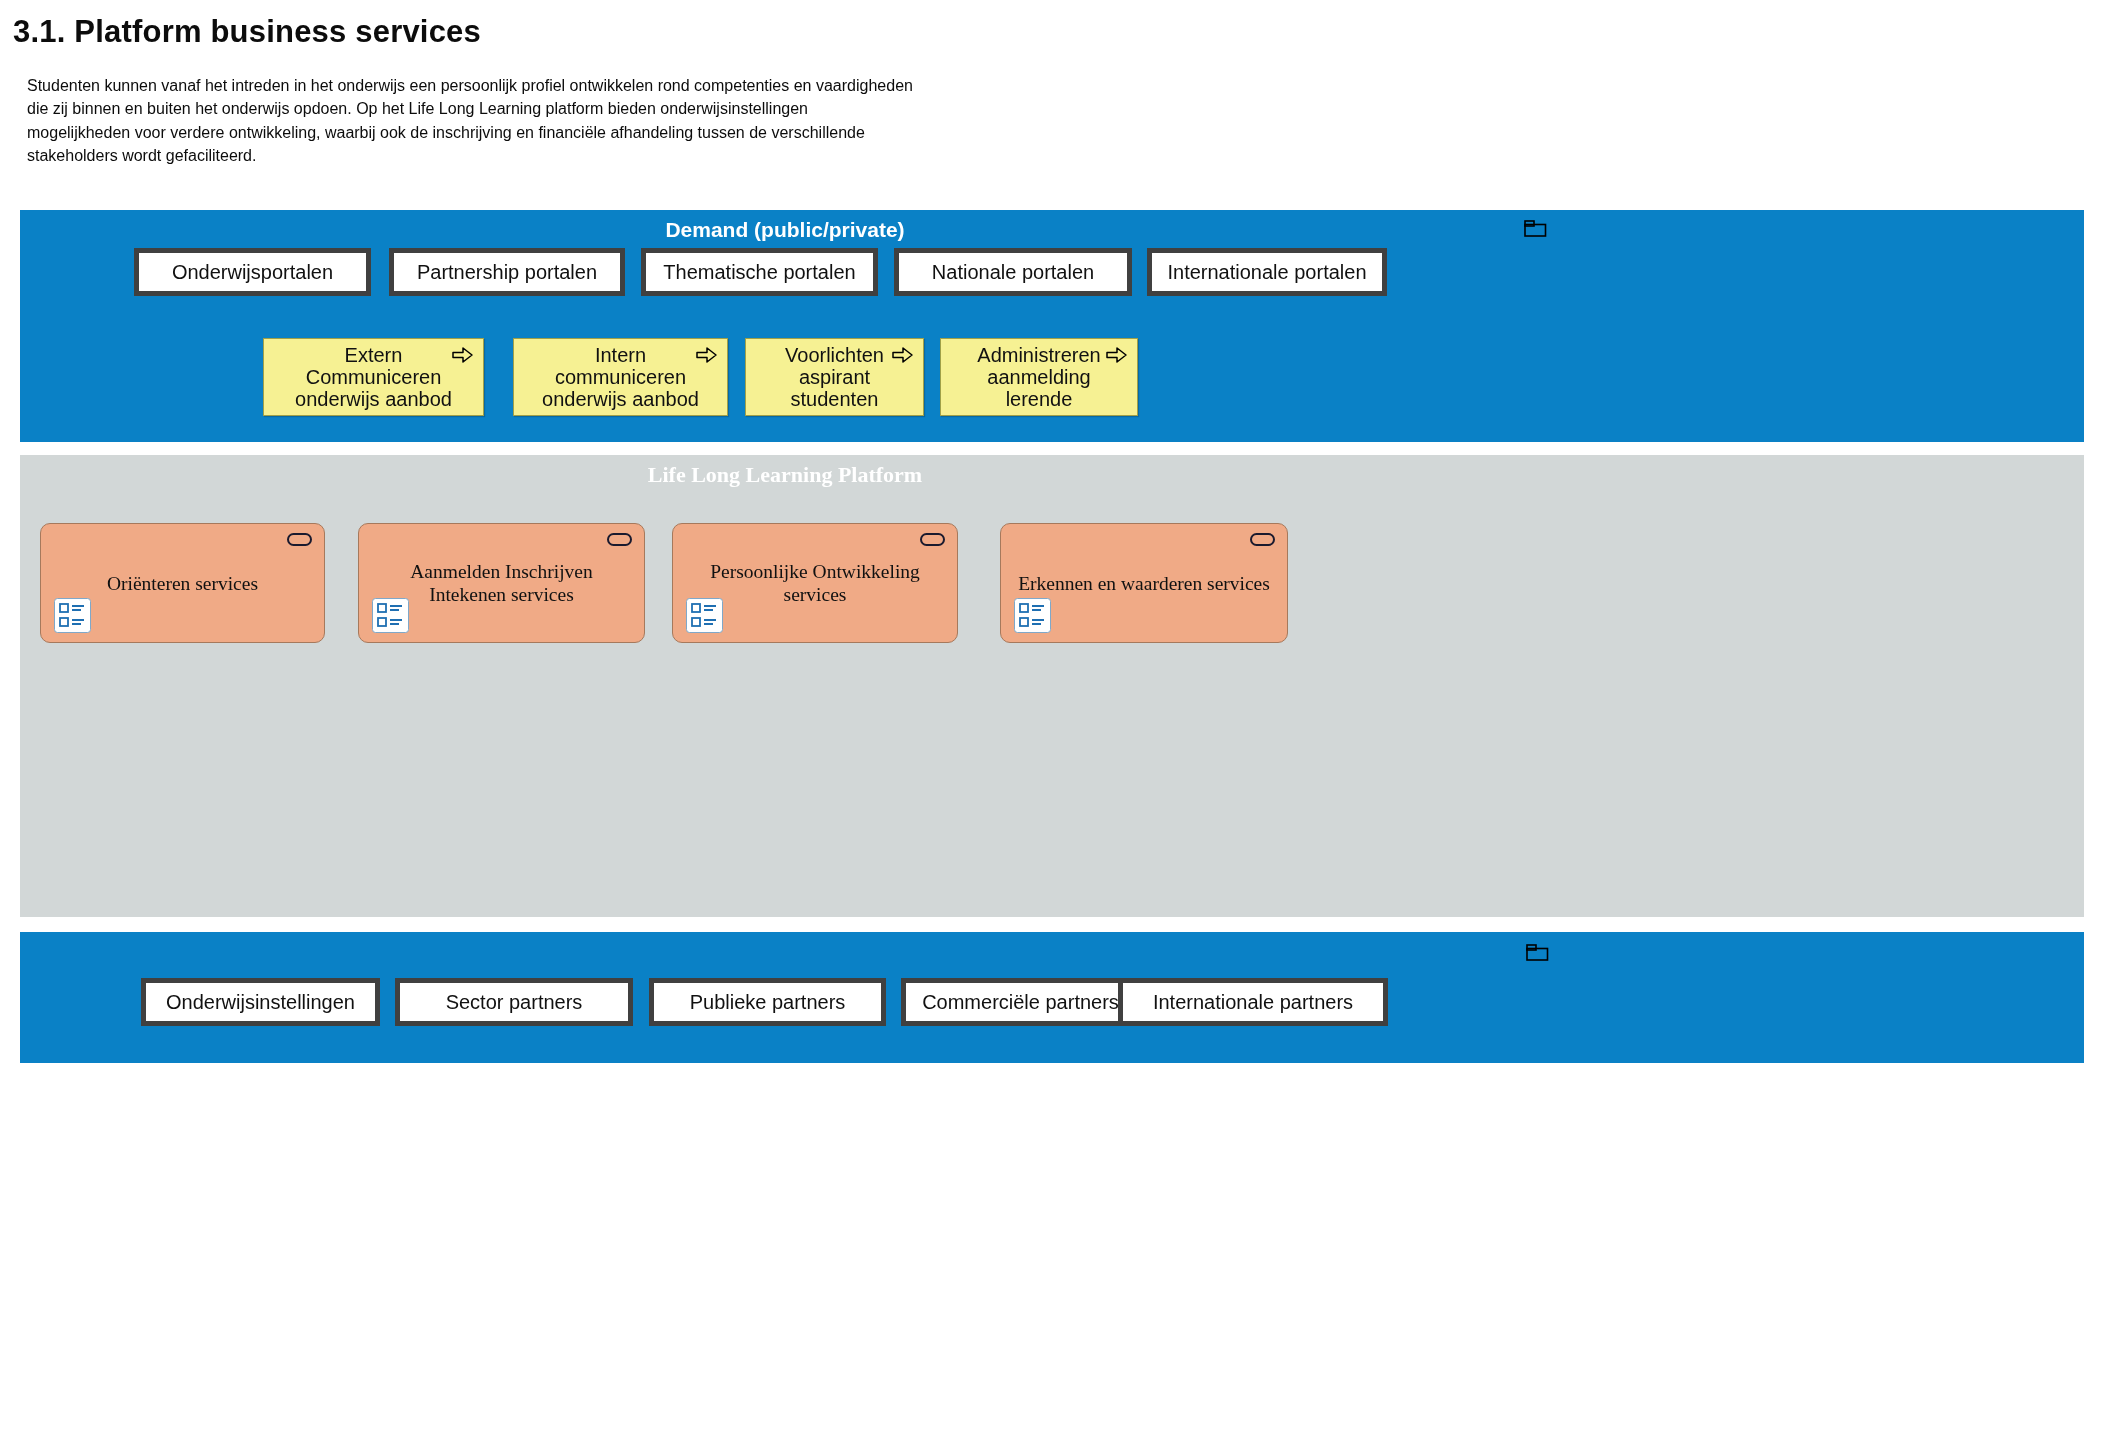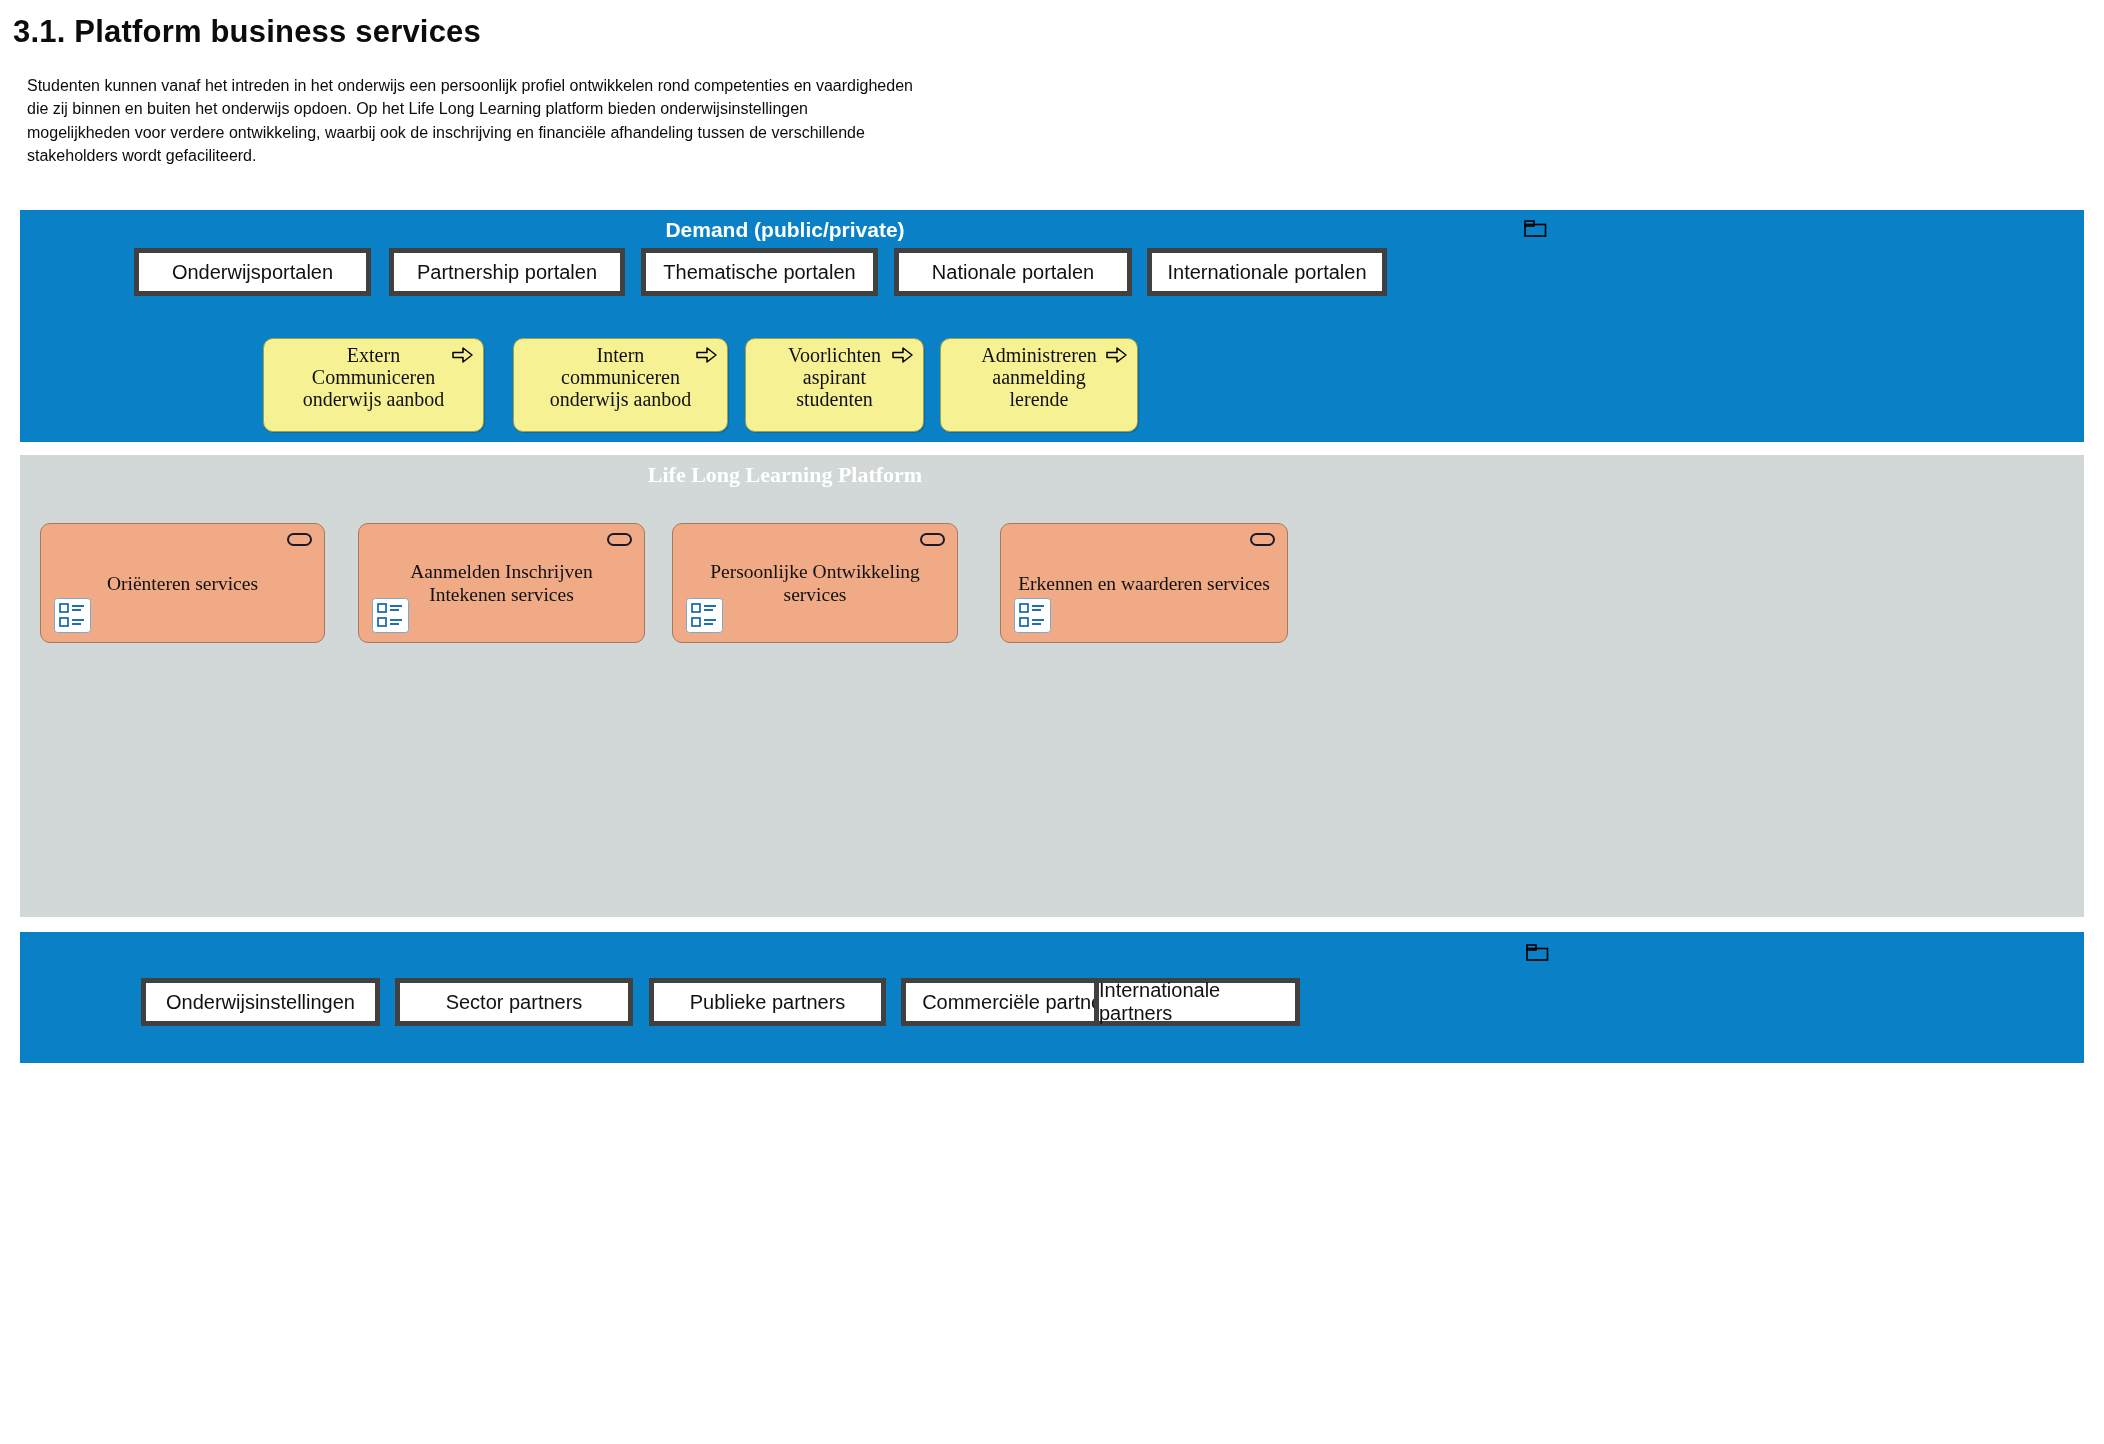--- a/index.html
+++ b/index.html
@@ -37,26 +37,25 @@
   .demand .folder{left:1504px;top:10px;}
   .supply .folder{left:1506px;top:12px;}
   .node-white{
     position:absolute;height:48px;top:38px;
     background:#ffffff;border:5px solid #404040;
     display:flex;align-items:center;justify-content:center;
     font-size:20px;box-sizing:border-box;
   }
   .supply .node-white{top:46px;}
   .node-yellow{
-    position:absolute;top:128px;height:94px;
+    position:absolute;top:128px;height:78px;
     background:var(--process-yellow-fill,#f6f193);
     border:1.6px solid var(--process-yellow-border,#a0a048);
-    border-radius:10px;box-sizing:border-box;
+    border-radius:0;box-sizing:border-box;
     box-shadow:1px 1px 1px rgba(0,0,0,0.18);
-    font-family:Liberation Serif, serif;
   }
   .node-yellow .label{
     display:block;padding-top:6px;text-align:center;
     font-size:20px;line-height:21.8px;white-space:pre-line;
   }
   .node-yellow .arrow{position:absolute;top:7px;right:9px;line-height:0;}
   .node-orange{
     position:absolute;top:68px;height:120px;
     background:var(--service-orange-fill,#f0aa86);
     border:1.2px solid var(--service-orange-border,#a6795c);
@@ -220,19 +219,19 @@
     </div>
     <div class="node-white" style="left:375px;width:238px">
       <span>Sector partners</span>
     </div>
     <div class="node-white" style="left:629px;width:237px">
       <span>Publieke partners</span>
     </div>
     <div class="node-white" style="left:881px;width:239px">
       <span>Commerciële partners</span>
     </div>
-    <div class="node-white" style="left:1074px;width:206px">
+    <div class="node-white" style="left:1098px;width:270px">
       <span>Internationale partners</span>
     </div>
 
   </div>
 
 </div>
 
 </body></html>

